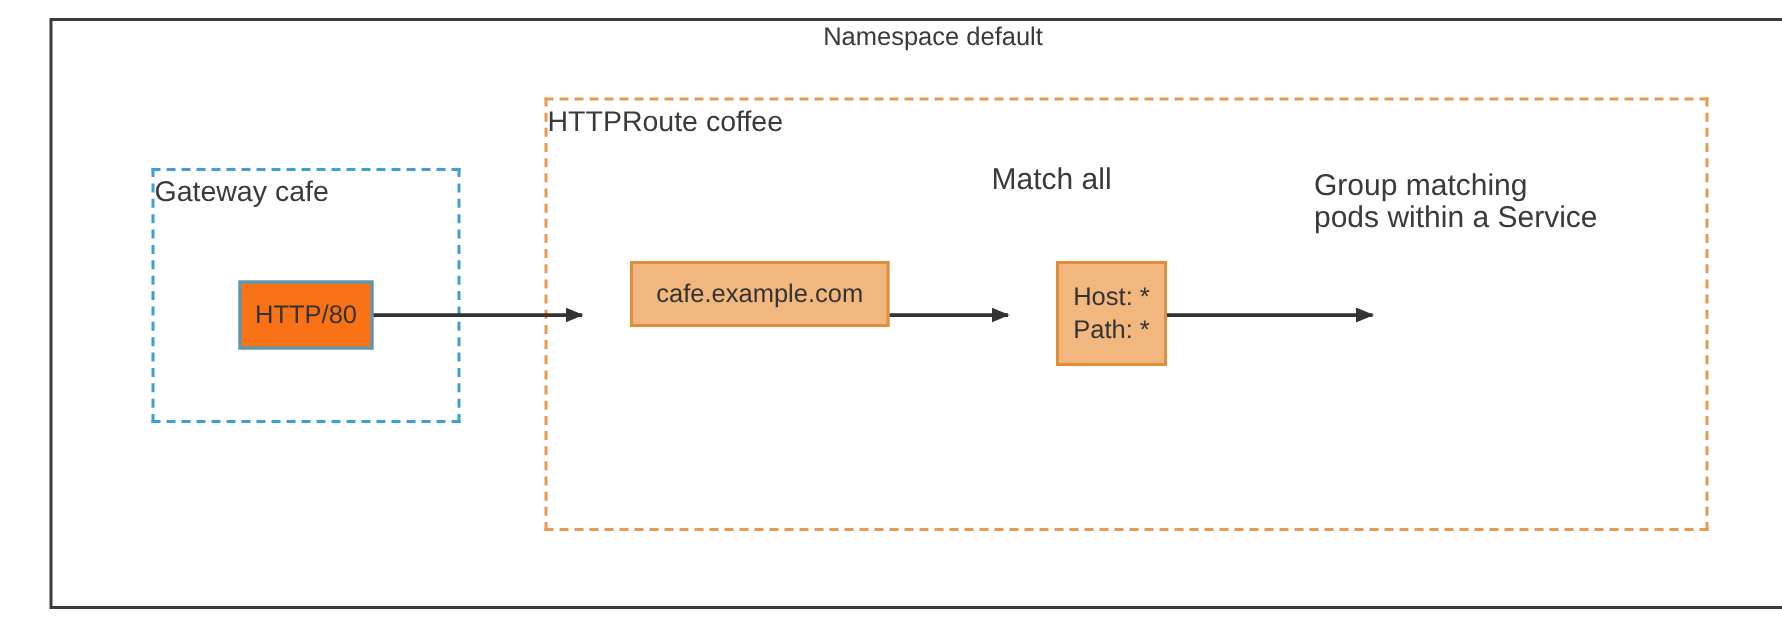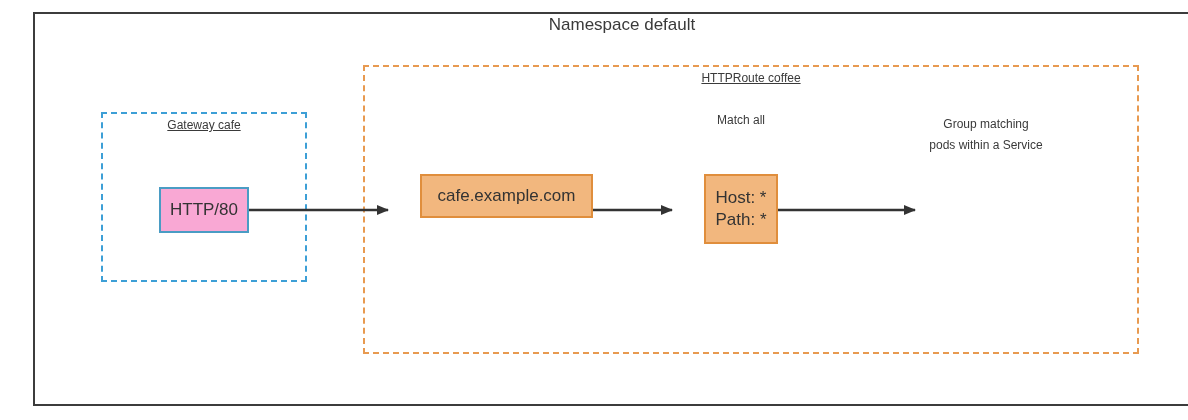--- a/index.html
+++ b/index.html
@@ -42,54 +42,53 @@
   }
   .httproute-group {
     left: 335px; top: 65px;
     width: 776px; height: 289px;
     border-color: #e89a50;
   }
   .group-label {
     position: absolute;
     left: 0; top: 4px;
     width: 100%;
-    text-align: center;
-    font-size: 12px;
+    text-align: left;
+    font-size: 19px;
     color: #3a3a3a;
-    text-decoration: underline;
   }
 
   
   .node {
     display: flex;
     align-items: center;
     justify-content: center;
     text-align: center;
     font-size: 17px;
     line-height: 22px;
     color: #333333;
   }
   .node-blue {
-    background: #f9a8d4;
+    background: #f97316;
     border: 2px solid #4a9cc4;
   }
   .node-orange {
     background: #f2b77e;
     border: 2px solid #e08e3c;
   }
   .node-http80   { left: 131px; top: 187px; width: 90px;  height: 46px; }
   .node-hostname { left: 392px; top: 174px; width: 173px; height: 44px; }
   .node-match    { left: 676px; top: 174px; width: 74px;  height: 70px; }
   .node-match .lines { text-align: left; }
   .node-service  { left: 919px; top: 173px; width: 79px;  height: 73px; }
 
   
   .annotation {
-    text-align: center;
-    font-size: 12px;
+    text-align: left;
+    font-size: 20px;
     line-height: 21px;
     color: #3a3a3a;
   }
   .annotation-match   { left: 633px; top: 110px; width: 160px; }
   .annotation-service { left: 848px; top: 114px; width: 220px; }
 
   
   svg.arrow-layer {
     position: absolute;
     left: 0; top: 0;

